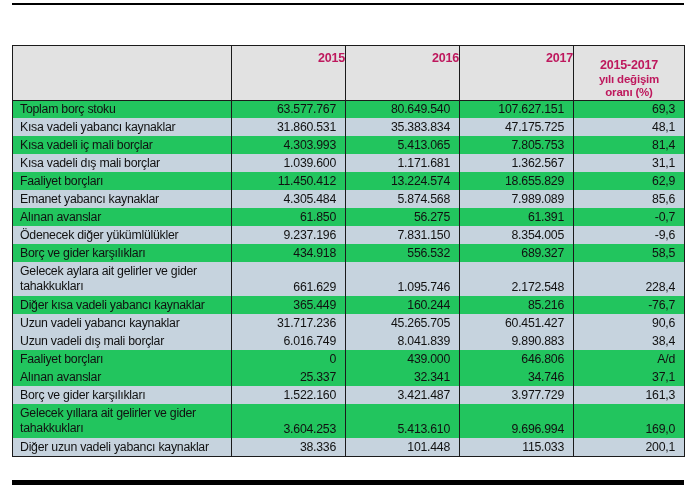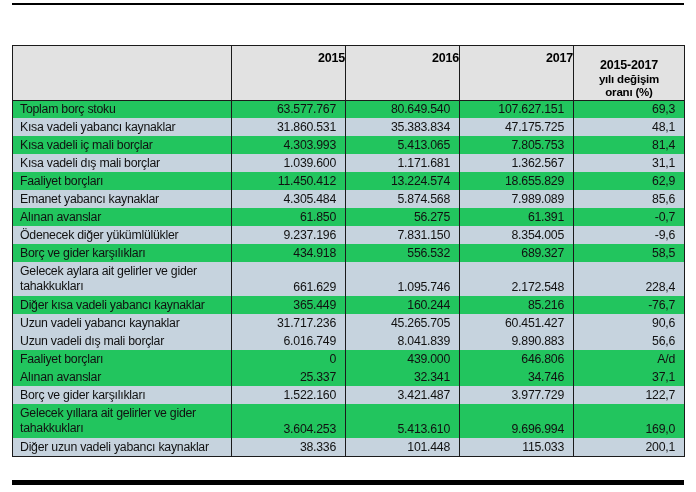--- a/index.html
+++ b/index.html
@@ -89,21 +89,21 @@
   }
 
   
   thead th {
     background: #e2e2e2;
     height: 50px;
     vertical-align: bottom;
     padding-bottom: 4px;
     font-weight: 700;
     font-size: 12.5px;
-    color: #000000;
+    color: #be185d;
     text-align: right;
     padding-right: 9px;
     letter-spacing: -0.2px;
   }
   thead th.h-blank { text-align: left; }
   thead th.h-year { vertical-align: top; padding-top: 5px; }
   thead th.h-change {
     text-align: center;
     padding-right: 6px;
     padding-left: 6px;
@@ -281,42 +281,42 @@
           <td class="num">31.717.236</td>
           <td class="num">45.265.705</td>
           <td class="num">60.451.427</td>
           <td class="num">90,6</td>
         </tr>
         <tr class="alt">
           <td class="lbl">Uzun vadeli dış mali borçlar</td>
           <td class="num">6.016.749</td>
           <td class="num">8.041.839</td>
           <td class="num">9.890.883</td>
-          <td class="num">56,6</td>
+          <td class="num">38,4</td>
         </tr>
         <tr>
           <td class="lbl">Faaliyet borçları</td>
           <td class="num">0</td>
           <td class="num">439.000</td>
           <td class="num">646.806</td>
           <td class="num">A/d</td>
         </tr>
         <tr>
           <td class="lbl">Alınan avanslar</td>
           <td class="num">25.337</td>
           <td class="num">32.341</td>
           <td class="num">34.746</td>
           <td class="num">37,1</td>
         </tr>
         <tr class="alt">
           <td class="lbl">Borç ve gider karşılıkları</td>
           <td class="num">1.522.160</td>
           <td class="num">3.421.487</td>
           <td class="num">3.977.729</td>
-          <td class="num">122,7</td>
+          <td class="num">161,3</td>
         </tr>
         <tr class="tall">
           <td class="lbl">Gelecek yıllara ait gelirler ve gider tahakkukları</td>
           <td class="num">3.604.253</td>
           <td class="num">5.413.610</td>
           <td class="num">9.696.994</td>
           <td class="num">169,0</td>
         </tr>
         <tr class="alt">
           <td class="lbl">Diğer uzun vadeli yabancı kaynaklar</td>

